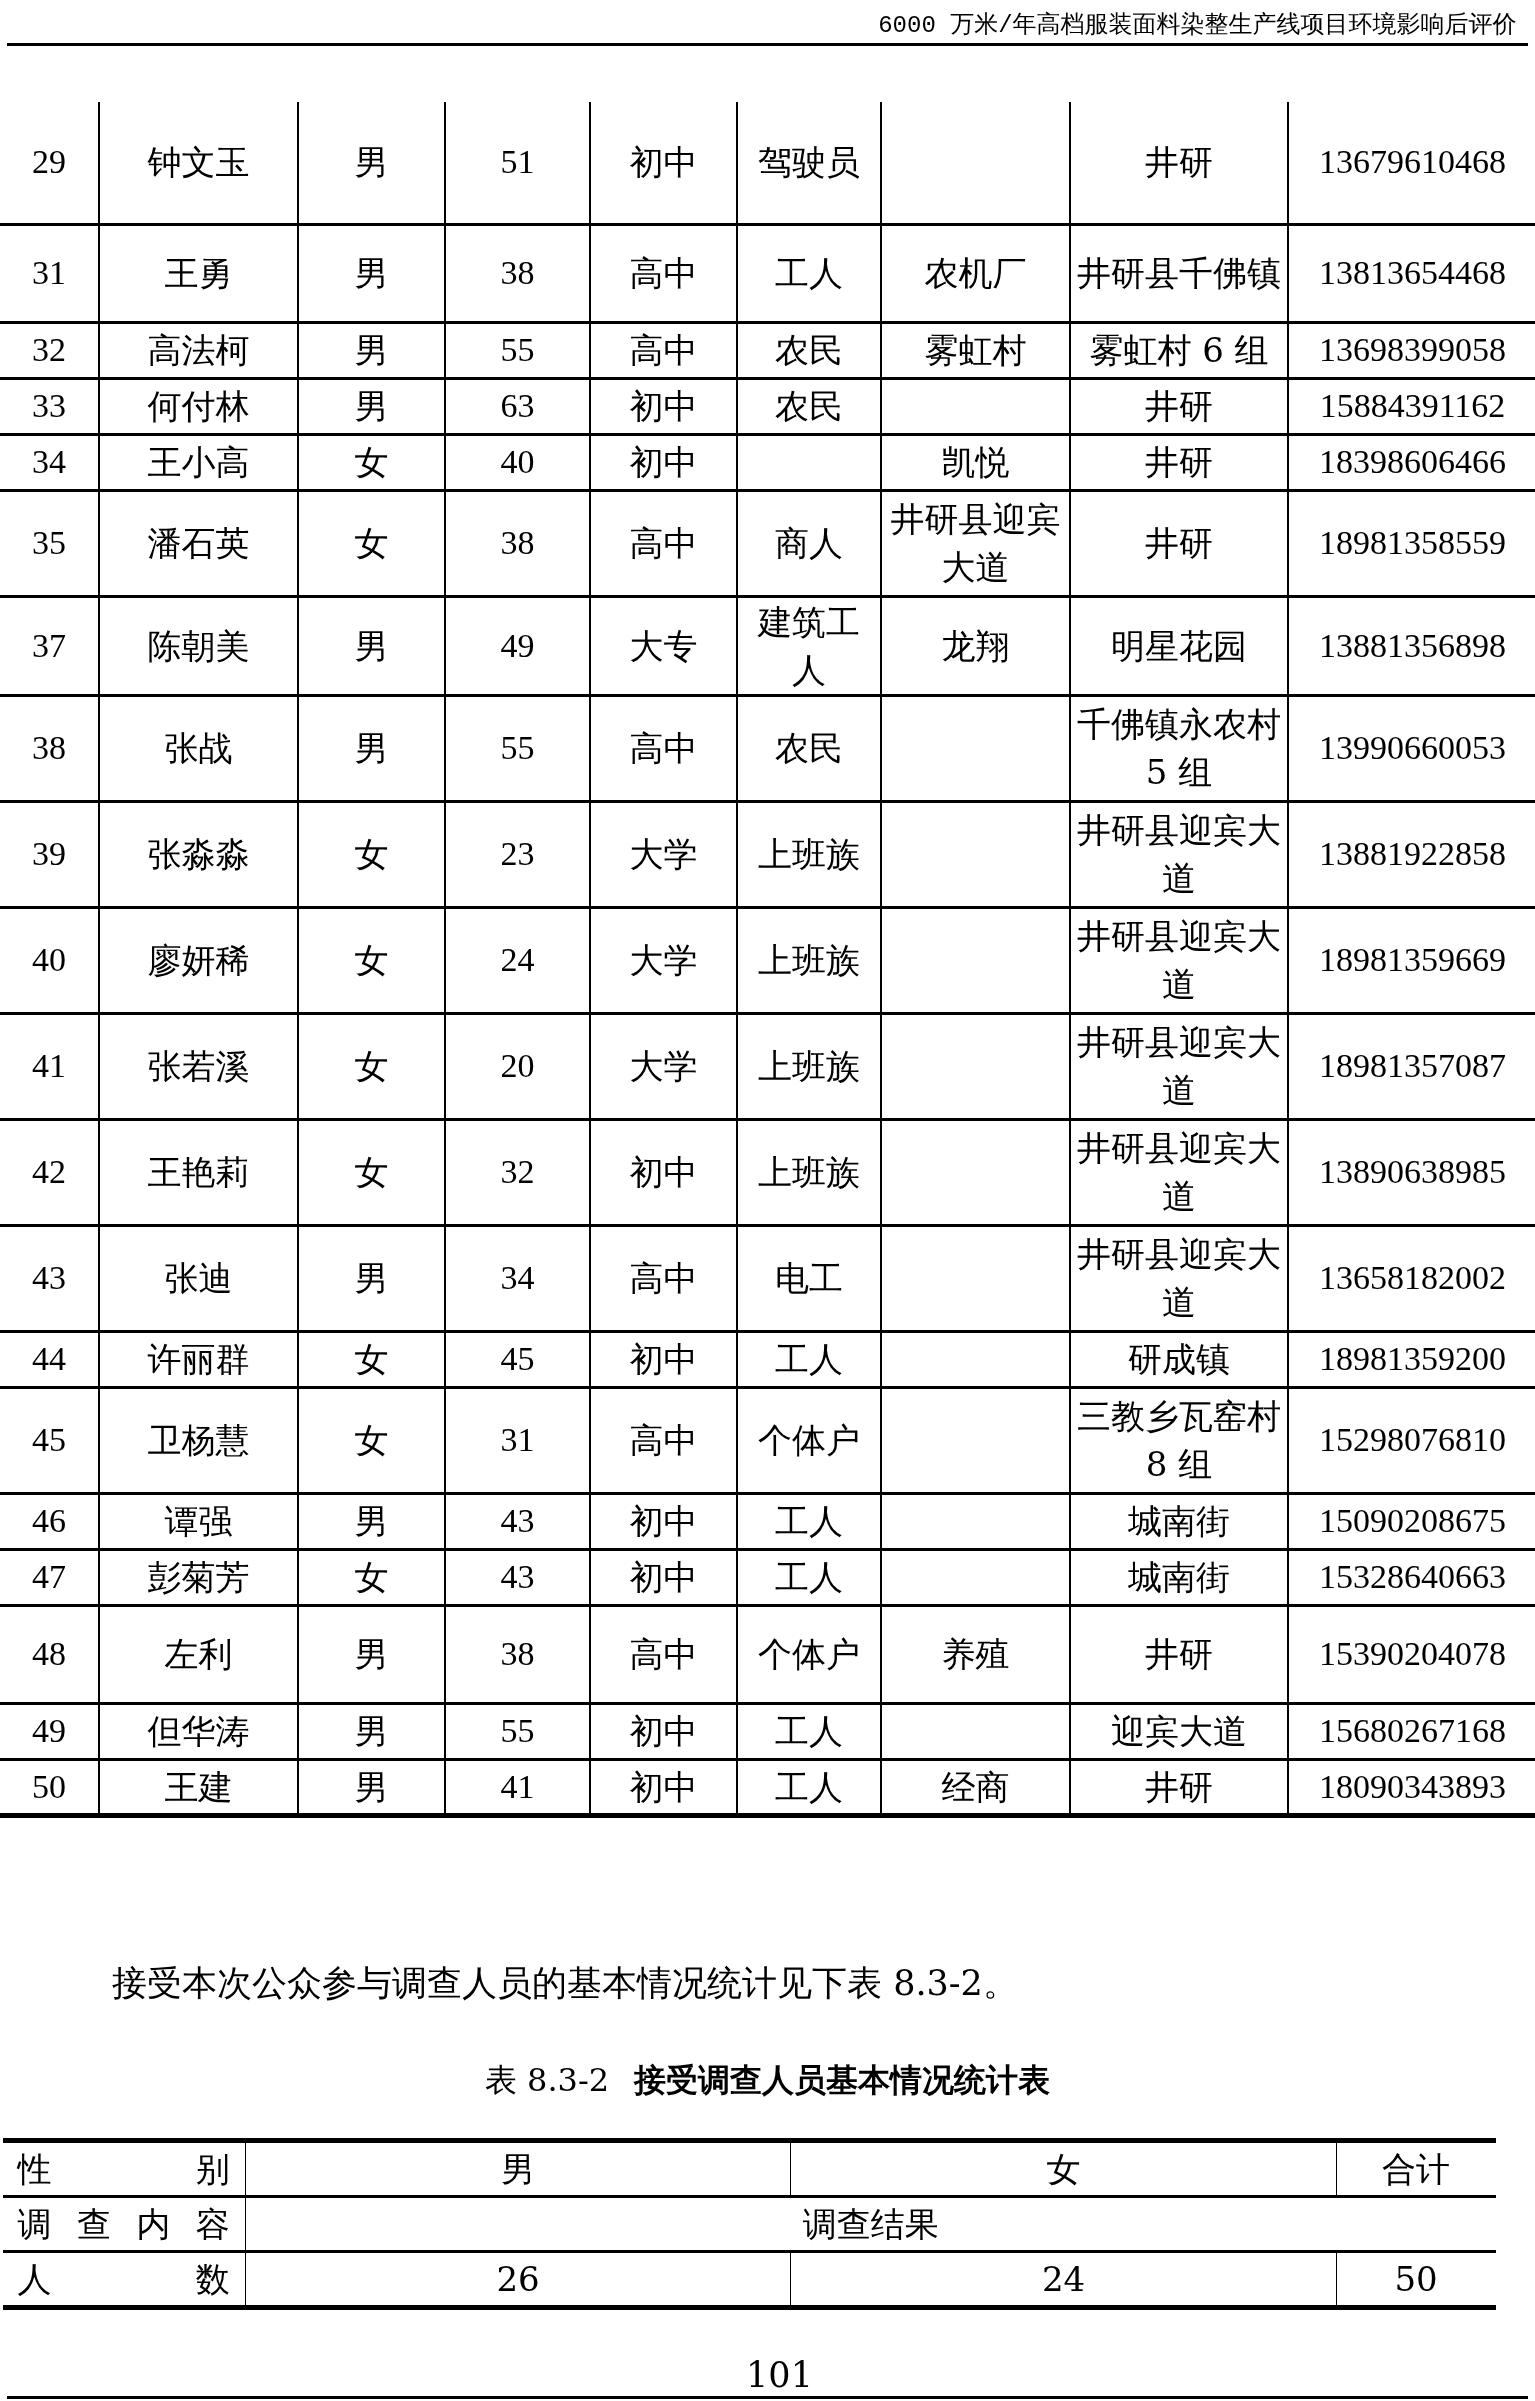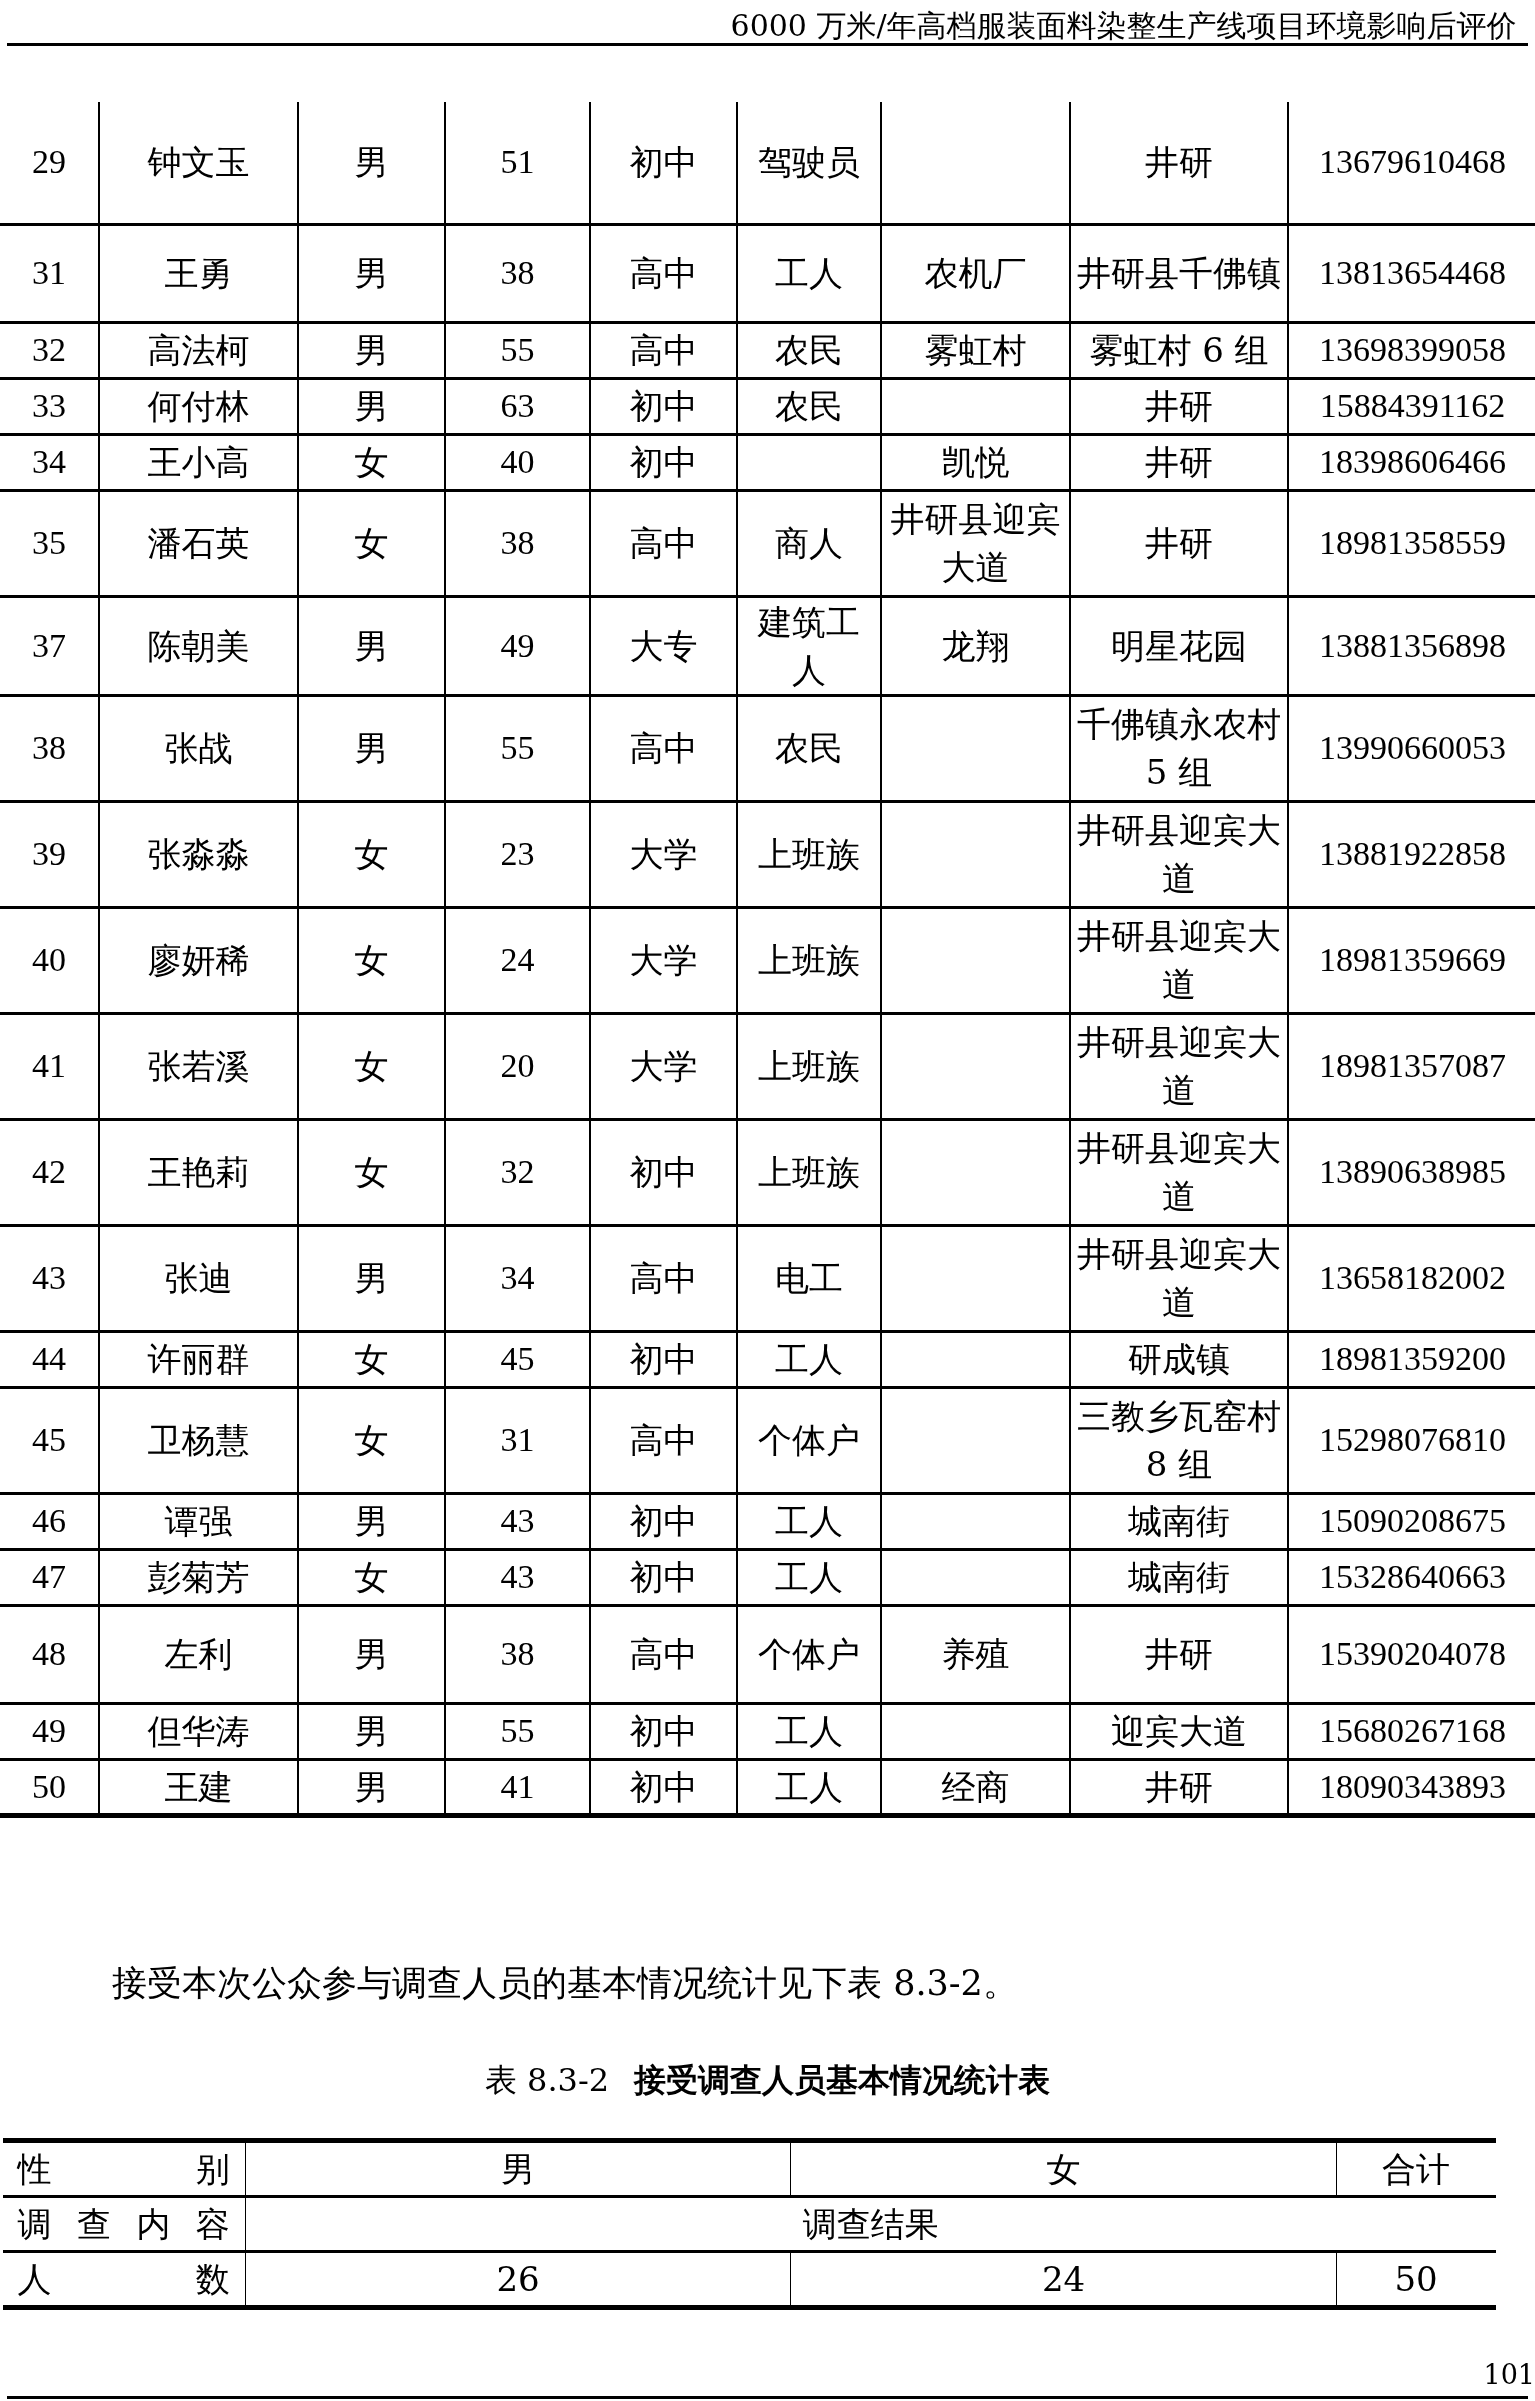--- a/index.html
+++ b/index.html
@@ -2,21 +2,21 @@
 <html style="font-size:13.4px"><head>
 <meta charset="utf-8">
 <style>
   html, body { margin: 0; padding: 0; background: #ffffff; }
   body {
     width: 1535px; height: 2401px; position: relative; overflow: hidden;
     font-family: "DejaVu Serif", "Liberation Serif", serif; color: #000;
   }
   .header-title {
     position: absolute; right: 18.4px; top: 6.7px;
-    font-size: 30px; line-height: 37px; white-space: nowrap;
+    font-size: 24px; line-height: 37px; white-space: nowrap; font-family: Liberation Mono, monospace;
   }
   .header-rule { position: absolute; left: 6.7px; right: 6.7px; top: 43px; height: 3.4px; background: #000; }
 
   table.roster {
     position: absolute; left: 0; top: 102px; width: 1535px;
     border-collapse: collapse; table-layout: fixed;
   }
   table.roster td {
     border-left: 2.5px solid #000; border-right: 2.5px solid #000;
     border-bottom: 3.4px solid #000;
@@ -47,22 +47,22 @@
   table.stats td {
     border-bottom: 3.4px solid #000; border-left: 1.7px solid #000;
     text-align: center; vertical-align: middle;
     font-size: 34px; height: 50px; line-height: 50px;
   }
   table.stats td:first-child { border-left: none; }
   table.stats tr:last-child td { border-bottom: none; }
   table.stats td.lbl { text-align: justify; text-align-last: justify; padding: 0 15px; }
 
   .footer-pagenum {
-    position: absolute; left: 0; right: 0; top: 2358px; text-align: right;
-    font-size: 27px; line-height: 34px; margin-left: 24px;
+    position: absolute; left: 0; right: 0; top: 2358px; text-align: center;
+    font-size: 35px; line-height: 34px; margin-left: 24px;
   }
   .footer-rule { position: absolute; left: 6.7px; right: 6.7px; top: 2396px; height: 3.4px; background: #000; }
 </style>
 </head>
 <body>
 
 <div class="header-title">6000 万米/年高档服装面料染整生产线项目环境影响后评价</div>
 <div class="header-rule"></div>
 
 <table class="roster">

